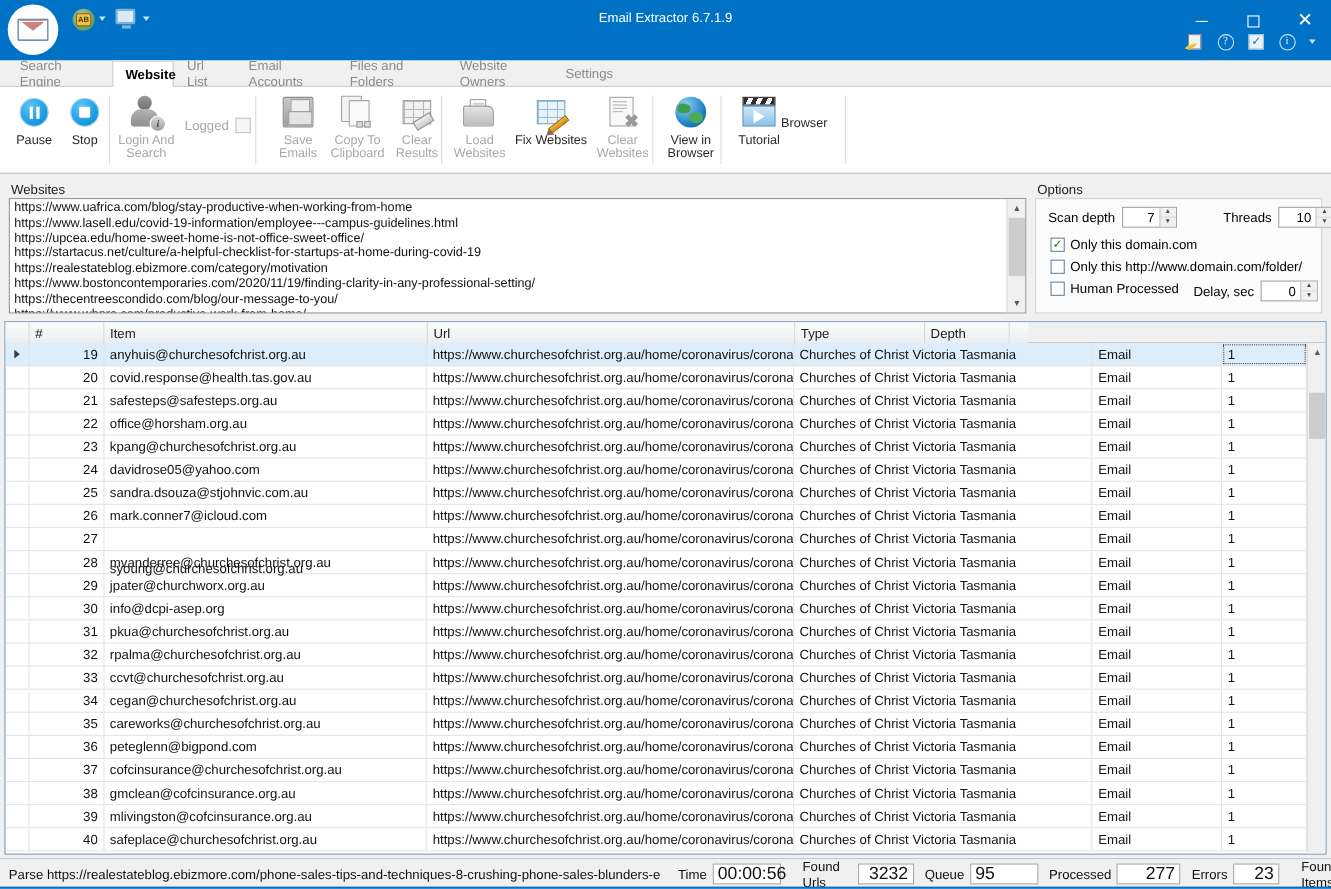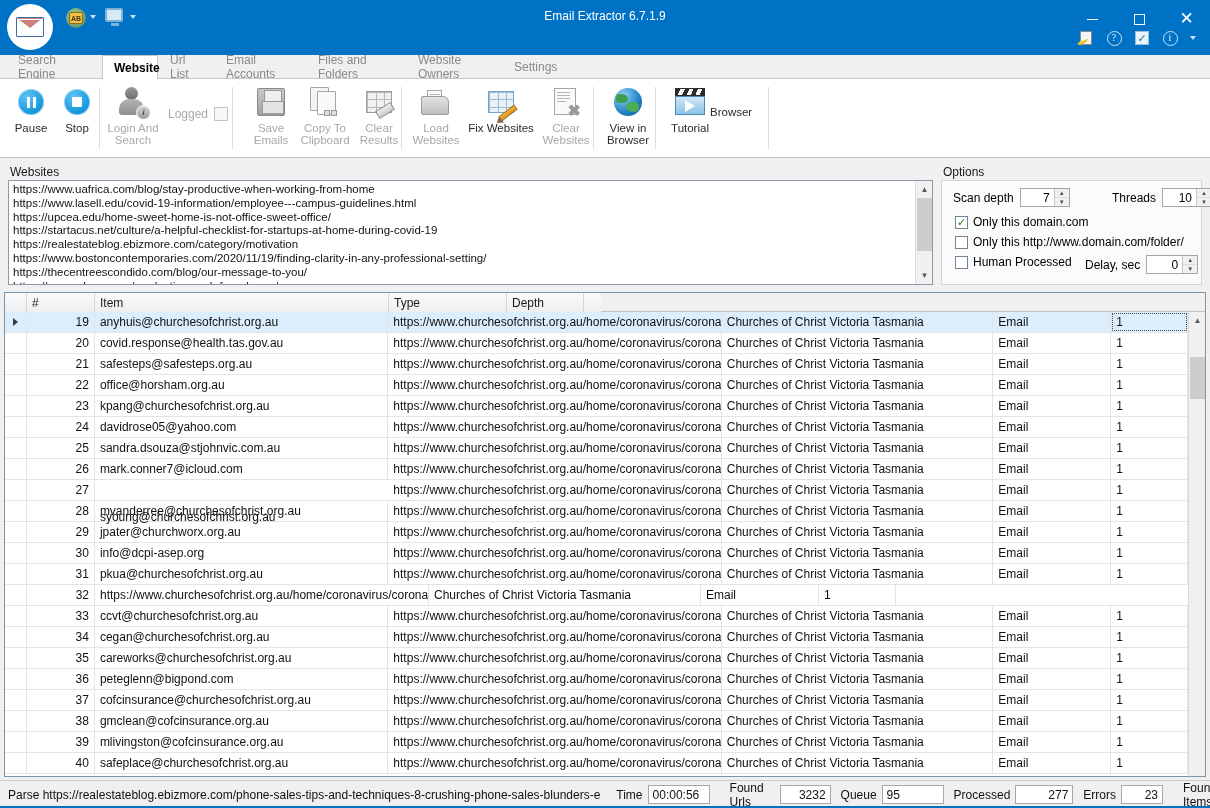--- a/index.html
+++ b/index.html
@@ -419,21 +419,21 @@
     display: flex; align-items: center;
   }
   .status-text {
     padding-left: 8px; font-size: 12px; color: #111; white-space: nowrap;
   }
   .st-group { display: flex; align-items: center; gap: 5px; margin-left: 10px; }
   .st-label { font-size: 12px; color: #111; }
   .st-field {
     border: 1px solid #a8a8a8; background: #fff; height: 19px;
     display: flex; align-items: center; padding: 0 4px;
-    font-size: 12px; color: #111;
+    font-size: 16px; color: #111;
   }
   .st-sep { width: 1px; height: 18px; background: #c8c8c8; margin-left: 10px; }
   .accent-line {
     position: absolute; left: 0; bottom: 0; width: 1210px; height: 2px;
     background: #0072c6;
   }
 </style>
 </head>
 <body>
 
@@ -709,20 +709,21 @@
         </span>
     </span>
   </div>
 </div>
 
 <div class="grid">
   <div class="grid-head">
     <div class="gh" style="width:22px"></div>
     <div class="gh" style="width:68px">#</div>
     <div class="gh" style="width:294px">Item</div>
+    <div class="gh" style="width:334px">Url</div>
     <div class="gh" style="width:118px">Type</div>
     <div class="gh" style="width:77px">Depth</div>
     <div class="gh" style="width:17px;border-right:0"></div>
   </div>
   <div class="grid-body" id="grid-body">
       <div class="grow sel">
         <div class="gc" style="width: 22px; justify-content: center;">
           <div class="row-marker"></div>
         </div>
         <div class="gc num" style="width: 68px;">19</div>
@@ -836,20 +837,21 @@
         <div class="gc num" style="width: 68px;">31</div>
         <div class="gc " style="width: 294px;">pkua@churchesofchrist.org.au</div>
         <div class="gc " style="width: 334px;">https://www.churchesofchrist.org.au/home/coronavirus/coronavi...</div>
         <div class="gc " style="width: 272px;">Churches of Christ Victoria  Tasmania</div>
         <div class="gc " style="width: 118px;">Email</div>
         <div class="gc " style="width: 77px;">1</div>
       </div>
       <div class="grow">
         <div class="gc" style="width: 22px; justify-content: center;"></div>
         <div class="gc num" style="width: 68px;">32</div>
+        <div class="gc " style="width: 294px;">rpalma@churchesofchrist.org.au</div>
         <div class="gc " style="width: 334px;">https://www.churchesofchrist.org.au/home/coronavirus/coronavi...</div>
         <div class="gc " style="width: 272px;">Churches of Christ Victoria  Tasmania</div>
         <div class="gc " style="width: 118px;">Email</div>
         <div class="gc " style="width: 77px;">1</div>
       </div>
       <div class="grow">
         <div class="gc" style="width: 22px; justify-content: center;"></div>
         <div class="gc num" style="width: 68px;">33</div>
         <div class="gc " style="width: 294px;">ccvt@churchesofchrist.org.au</div>
         <div class="gc " style="width: 334px;">https://www.churchesofchrist.org.au/home/coronavirus/coronavi...</div>

